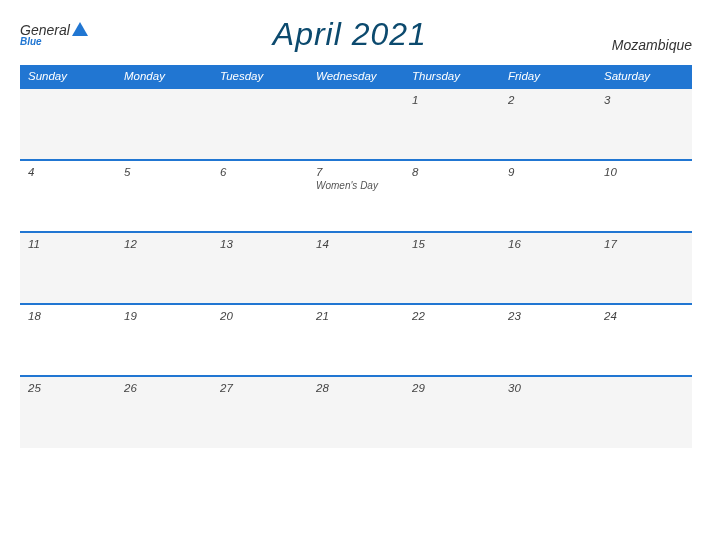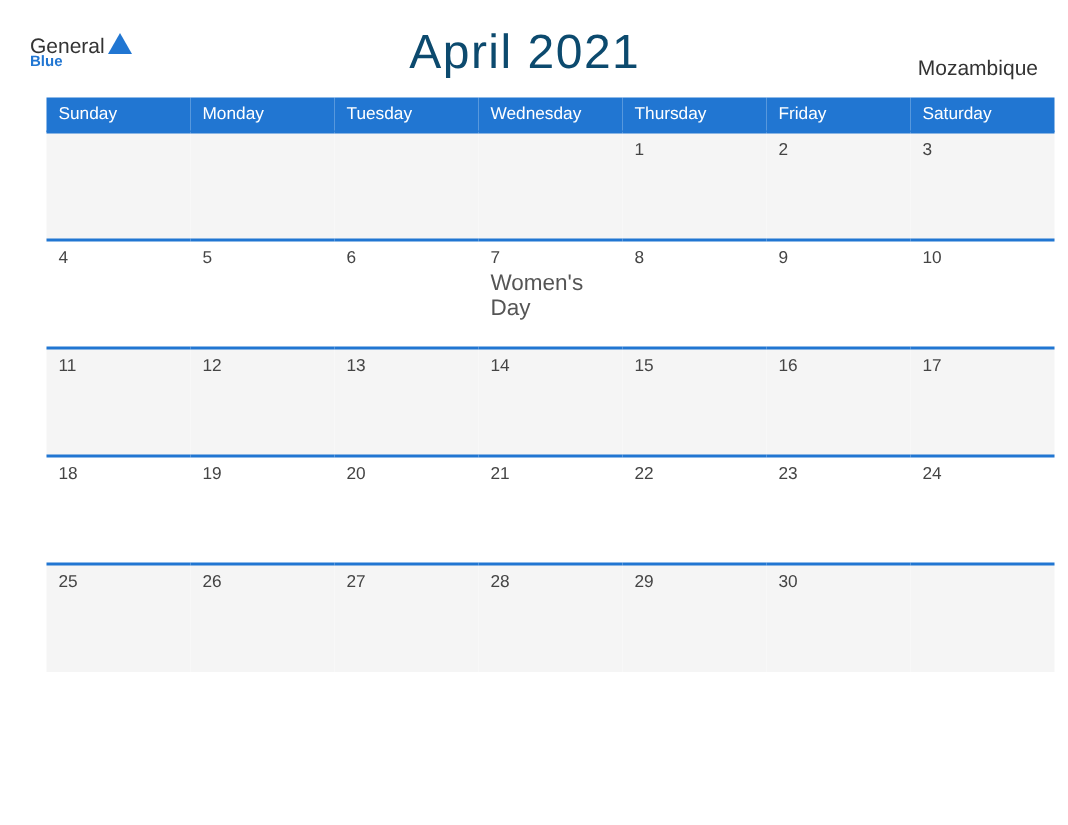--- a/index.html
+++ b/index.html
@@ -8,20 +8,21 @@
       height: 550px;
       background: #fff;
       font-family: Arial, sans-serif;
       overflow: hidden;
     }
     .page {
       width: 712px;
       height: 550px;
       background: #fff;
       padding: 16px 20px 16px 20px;
+      font-style: italic;
     }
     
     .header {
       display: flex;
       align-items: center;
       justify-content: space-between;
       margin-bottom: 12px;
     }
     .logo {
       display: flex;
@@ -37,21 +38,20 @@
     .country {
       font-size: 14px;
       color: #333;
       align-self: flex-start;
       margin-top: 21px;
     }
     
     .calendar {
       width: 100%;
       border-collapse: collapse;
-      margin-left: 11px;
     }
     .calendar thead tr {
       background: #2176d2;
     }
     .calendar thead th {
       color: #fff;
       font-size: 11.5px;
       font-weight: normal;
       text-align: left;
       padding: 5px 8px;
@@ -74,21 +74,21 @@
       background: #fff;
     }
     .day-num {
       display: block;
       font-size: 11.5px;
       color: #444;
       margin-bottom: 2px;
     }
     .holiday {
       display: block;
-      font-size: 15px;
+      font-size: 10px;
       color: #555;
       margin-top: 2px;
     }
     .logo-row {
       display: flex;
       align-items: center;
     }
     .logo-triangle {
       display: inline-block;
       width: 0;

